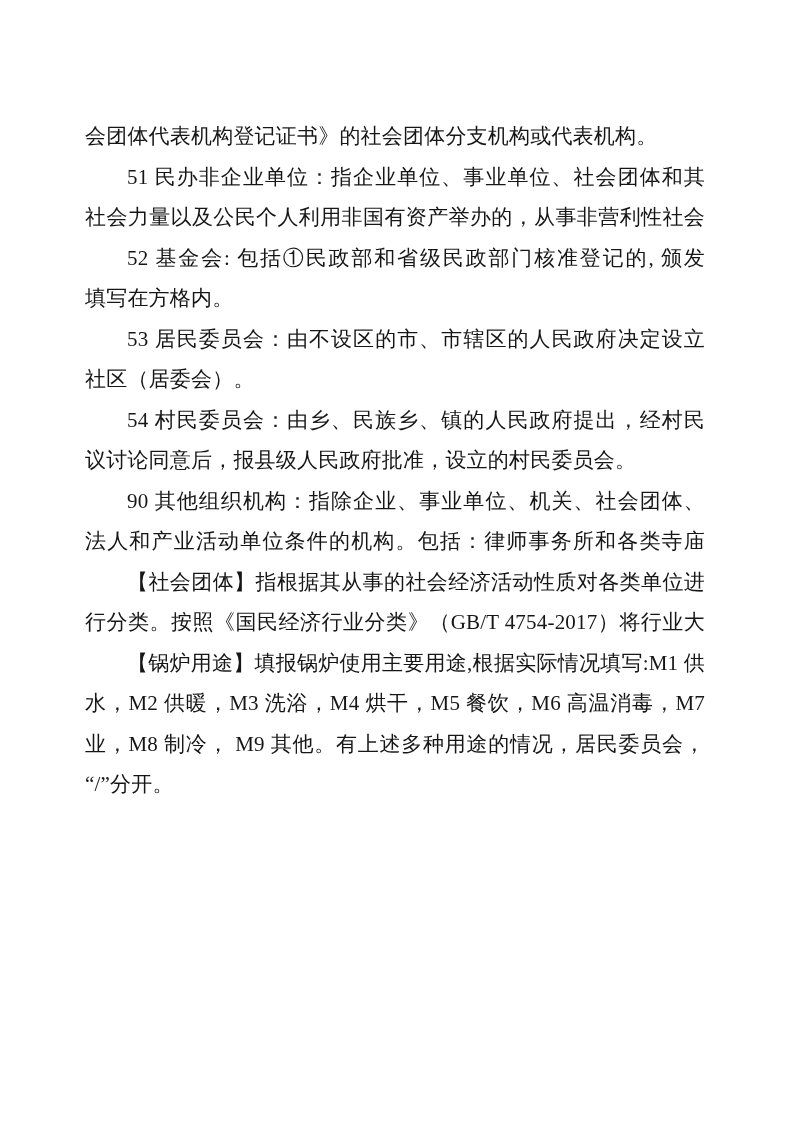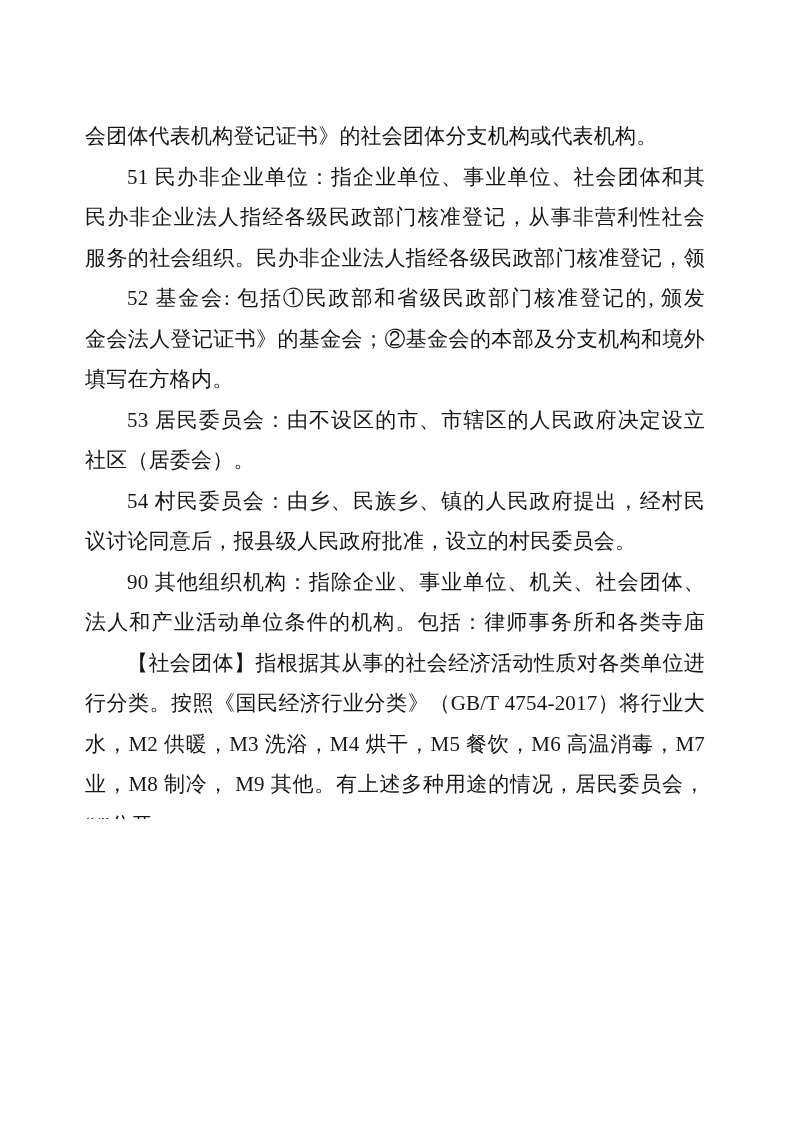--- a/index.html
+++ b/index.html
@@ -52,31 +52,30 @@
     font-family: "Liberation Serif", "DejaVu Serif", serif;
   }
 </style>
 </head>
 <body>
 
 <div class="page">
   <div class="content">
     <div class="line">会团体代表机构登记证书》的社会团体分支机构或代表机构。</div>
     <div class="line indent fill">51 民办非企业单位：指企业单位、事业单位、社会团体和其他</div>
-    <div class="line fill">民办非企业法人指经各级民政部门核准登记，从事非营利性社会</div>
-    <div class="line fill">服务的社会组织。民办非企业法人指经各级民政部门核准登记，领</div>
+    <div class="line fill">社会力量以及公民个人利用非国有资产举办的，从事非营利性社会</div>
     <div class="line indent fill">52 基金会: 包括①民政部和省级民政部门核准登记的, 颁发《基</div>
-    <div class="line fill">金会法人登记证书》的基金会；②基金会的本部及分支机构和境外</div>
     <div class="line">填写在方格内。</div>
     <div class="line indent fill">53 居民委员会：由不设区的市、市辖区的人民政府决定设立的</div>
     <div class="line">社区（居委会）。</div>
     <div class="line indent fill">54 村民委员会：由乡、民族乡、镇的人民政府提出，经村民会</div>
     <div class="line">议讨论同意后，报县级人民政府批准，设立的村民委员会。</div>
     <div class="line indent fill">90 其他组织机构：指除企业、事业单位、机关、社会团体、民</div>
     <div class="line fill">法人和产业活动单位条件的机构。包括：律师事务所和各类寺庙等。</div>
     <div class="line indent fill">【社会团体】指根据其从事的社会经济活动性质对各类单位进</div>
     <div class="line fill">行分类。按照《国民经济行业分类》（GB/T 4754-2017）将行业大类</div>
+    <div class="line indent fill">【锅炉用途】填报锅炉使用主要用途,根据实际情况填写:M1 供</div>
     <div class="line fill">水，M2 供暖，M3 洗浴，M4 烘干，M5 餐饮，M6 高温消毒，M7 农</div>
     <div class="line fill">业，M8 制冷， M9 其他。有上述多种用途的情况，居民委员会，以</div>
     <div class="line">“/”分开。</div>
   </div>
   <div class="page-num">— 31 —</div>
 </div>
 
 </body></html>

